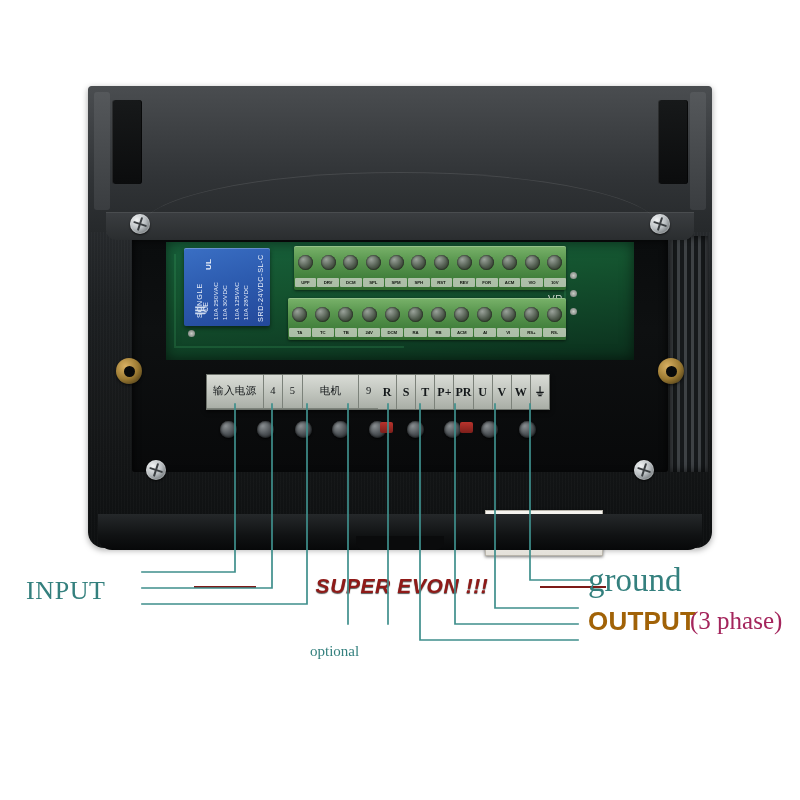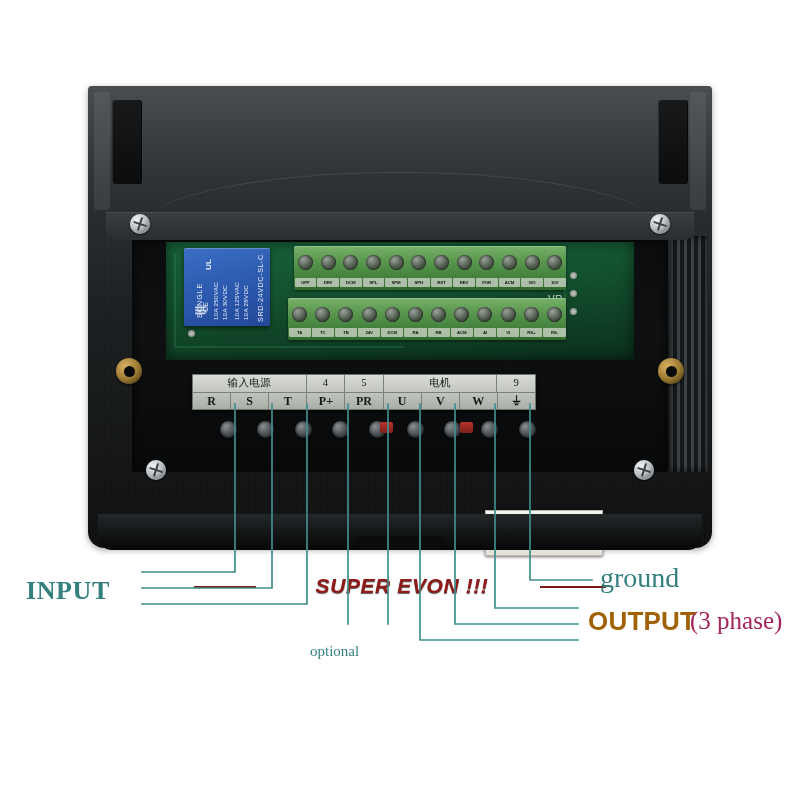--- a/index.html
+++ b/index.html
@@ -98,23 +98,23 @@
     background:rgba(205,212,200,.78);margin:0 .5px;line-height:9px;border-radius:1px;}
   .vr-mark{position:absolute;color:#cfd8cf;font-size:10px;font-family:"Liberation Sans",sans-serif;
     letter-spacing:.5px;}
 
   
   .heatsink{position:absolute;right:4px;top:150px;width:38px;height:236px;
     background:repeating-linear-gradient(90deg,#3e4245 0 3px,#16191b 3px 7px);
     box-shadow:inset 0 0 8px rgba(0,0,0,.8);}
 
   
-  .power-strip{position:absolute;left:104px;top:288px;width:342px;height:34px;
+  .power-strip{position:absolute;left:118px;top:288px;width:342px;height:34px;
     background:linear-gradient(180deg,#d9dcd6 0%,#c4c8c1 45%,#a9aea6 100%);
-    border:1px solid #6e736c;box-shadow:0 2px 4px rgba(0,0,0,.6);display:flex;flex-direction:column;}
+    border:1px solid #6e736c;box-shadow:0 2px 4px rgba(0,0,0,.6);display:flex;flex-direction:row;}
   .ps-row{flex:1;display:flex;}
   .ps-row .cell{flex:1;border-right:1px solid #7c827a;display:flex;align-items:center;
     justify-content:center;font-size:11px;color:#14181a;font-family:"Liberation Serif",serif;
     line-height:1;overflow:hidden;}
   .ps-row .cell:last-child{border-right:none;}
   .ps-row.top{border-bottom:1px solid #7c827a;}
   .ps-row.top .cell{font-size:10.5px;letter-spacing:.4px;}
   .ps-row.top .cell.wide3{flex:3;}
   .ps-row.bot .cell{font-size:12px;font-weight:600;}
 
@@ -163,24 +163,24 @@
     margin:-5.5px 0 0 -5.5px;border-radius:50%;background:#07090a;}
 
   
   .leaders{position:absolute;left:0;top:0;width:800px;height:800px;pointer-events:none;}
 
   
   .callout{position:absolute;white-space:nowrap;line-height:1;}
   .c-teal{color:#34807e;}
   .c-maroon{color:#a4255c;}
   .c-green{color:#a16207;}
-  .t-input{left:26px;top:578px;font-size:26px;letter-spacing:.6px;font-weight:bold;}
+  .t-input{left:26px;top:578px;font-size:26px;letter-spacing:.6px;}
   .t-input-sub{left:26px;top:614px;font-size:25px;}
   .t-optional{left:310px;top:644px;font-size:15px;}
-  .t-ground{left:600px;top:564px;font-size:28px;}
+  .t-ground{left:588px;top:564px;font-size:33px;}
   .t-output{left:588px;top:608px;font-size:26px;font-family:"Liberation Sans",sans-serif;
     font-weight:600;letter-spacing:.2px;}
   .t-output-sub{left:690px;top:608px;font-size:25px;}
 </style>
 </head>
 <body>
 
 <div id="stage">
 
   <div class="drive-wrap">

